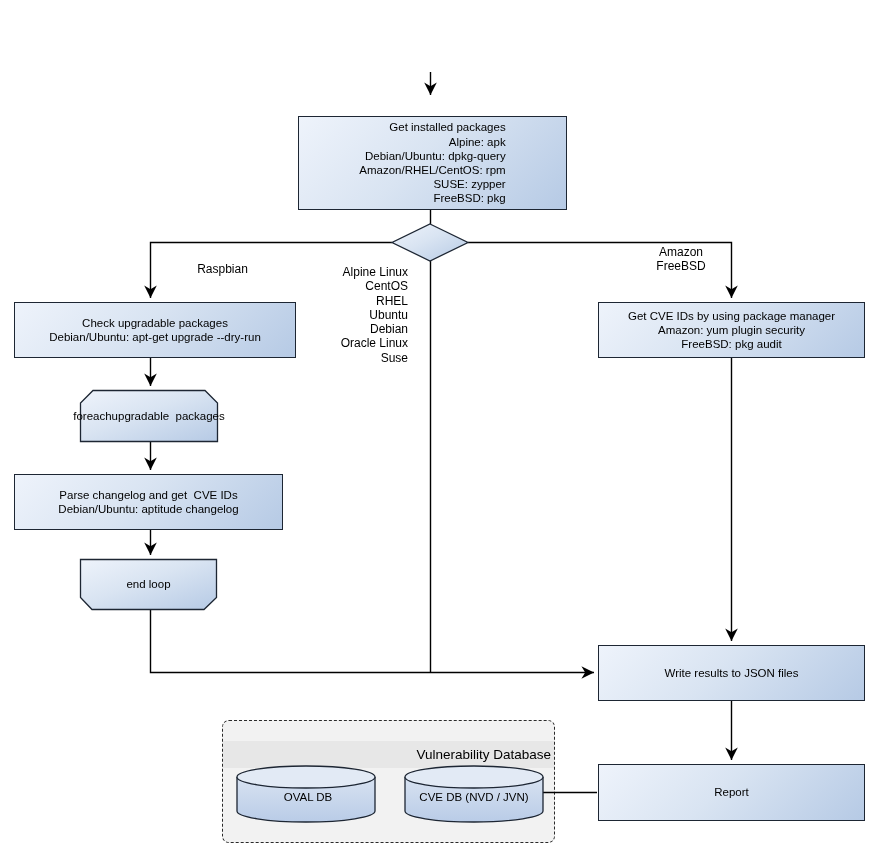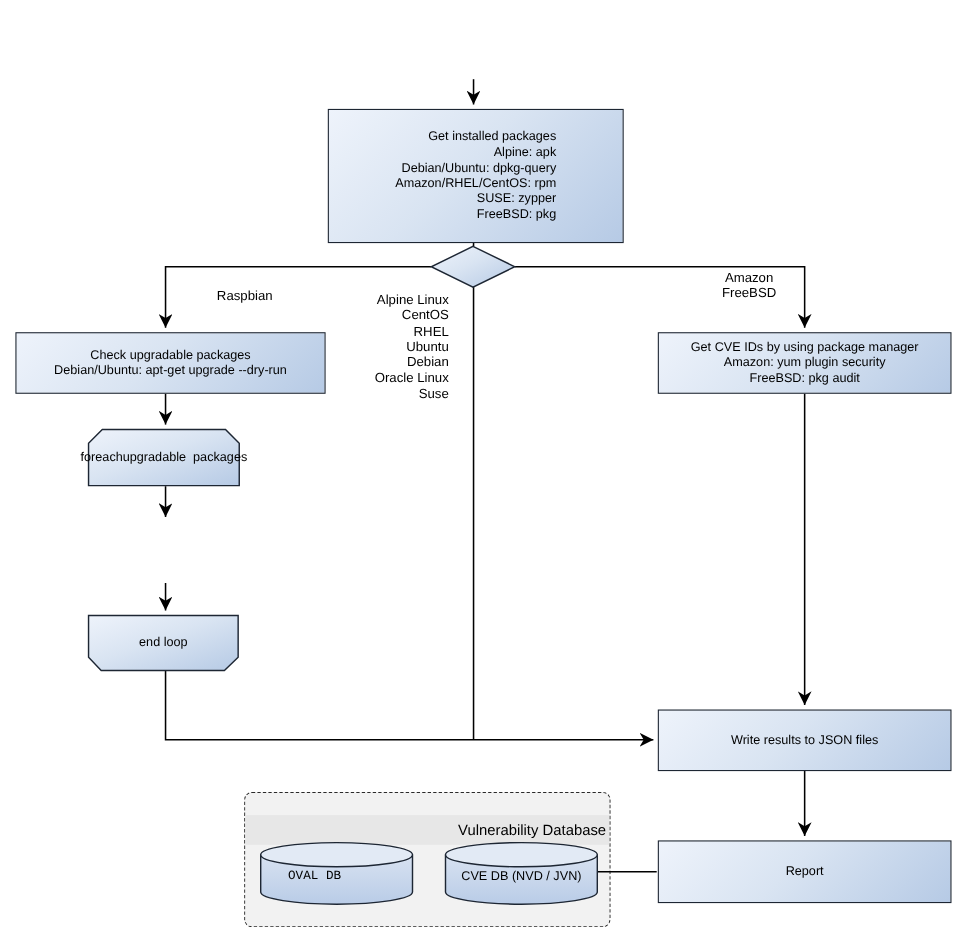--- a/index.html
+++ b/index.html
@@ -100,38 +100,44 @@
       <ellipse cx="306" cy="777" rx="69" ry="11" fill="#e2eaf5" stroke="#1d2633" stroke-width="1.3"></ellipse>
     </g>
 
     <g>
       <path d="M405,777 L405,811 A69,11 0 0,0 543,811 L543,777" fill="url(#cylBody)" stroke="#1d2633" stroke-width="1.3"></path>
       <ellipse cx="474" cy="777" rx="69" ry="11" fill="#e2eaf5" stroke="#1d2633" stroke-width="1.3"></ellipse>
     </g>
   </svg>
 
 
-  <div class="node" style="left:298px; top:99px; width:269px; height:122px;">
+  <div class="node" style="left:298px; top:116px; width:269px; height:94px;">
     <div class="inner rightalign">
       <div class="ln">Get installed packages</div>
       <div class="ln">Alpine: apk</div>
       <div class="ln">Debian/Ubuntu: dpkg-query</div>
       <div class="ln">Amazon/RHEL/CentOS: rpm</div>
       <div class="ln">SUSE: zypper</div>
       <div class="ln">FreeBSD: pkg</div>
     </div>
   </div>
 
   <div class="node" style="left:14px; top:302px; width:282px; height:56px;">
     <div class="inner center">
       <div class="ln">Check upgradable packages</div>
       <div class="ln">Debian/Ubuntu: apt-get upgrade --dry-run</div>
     </div>
   </div>
 
+  <div class="node" style="left:14px; top:474px; width:269px; height:56px;">
+    <div class="inner center">
+      <div class="ln">Parse changelog and get  CVE IDs</div>
+      <div class="ln">Debian/Ubuntu: aptitude changelog</div>
+    </div>
+  </div>
 
   <div class="node" style="left:598px; top:302px; width:267px; height:56px;">
     <div class="inner center">
       <div class="ln">Get CVE IDs by using package manager</div>
       <div class="ln">Amazon: yum plugin security</div>
       <div class="ln">FreeBSD: pkg audit</div>
     </div>
   </div>
 
   <div class="node" style="left:598px; top:645px; width:267px; height:56px;">
@@ -148,21 +154,21 @@
 
   <div class="overlay-label" style="left:80px; top:390px; width:138px; height:52px;">
     <div class="ln">foreach</div>
     <div class="ln">upgradable  packages</div>
   </div>
 
   <div class="overlay-label" style="left:80px; top:559px; width:137px; height:51px;">
     <div class="ln">end loop</div>
   </div>
 
-  <div class="overlay-label" style="left:225px; top:786px; width:122px; height:22px;font-family:Liberation Mono, monospace;">
+  <div class="overlay-label" style="left:247px; top:786px; width:122px; height:22px;">
     <div class="ln">OVAL DB</div>
   </div>
 
   <div class="overlay-label" style="left:405px; top:786px; width:138px; height:22px;">
     <div class="ln">CVE DB (NVD / JVN)</div>
   </div>
 
   <div class="branch-label center" style="left:170px; top:262px; width:105px;">Raspbian</div>
 
   <div class="branch-label rightalign" style="left:298px; top:265px; width:110px;">

